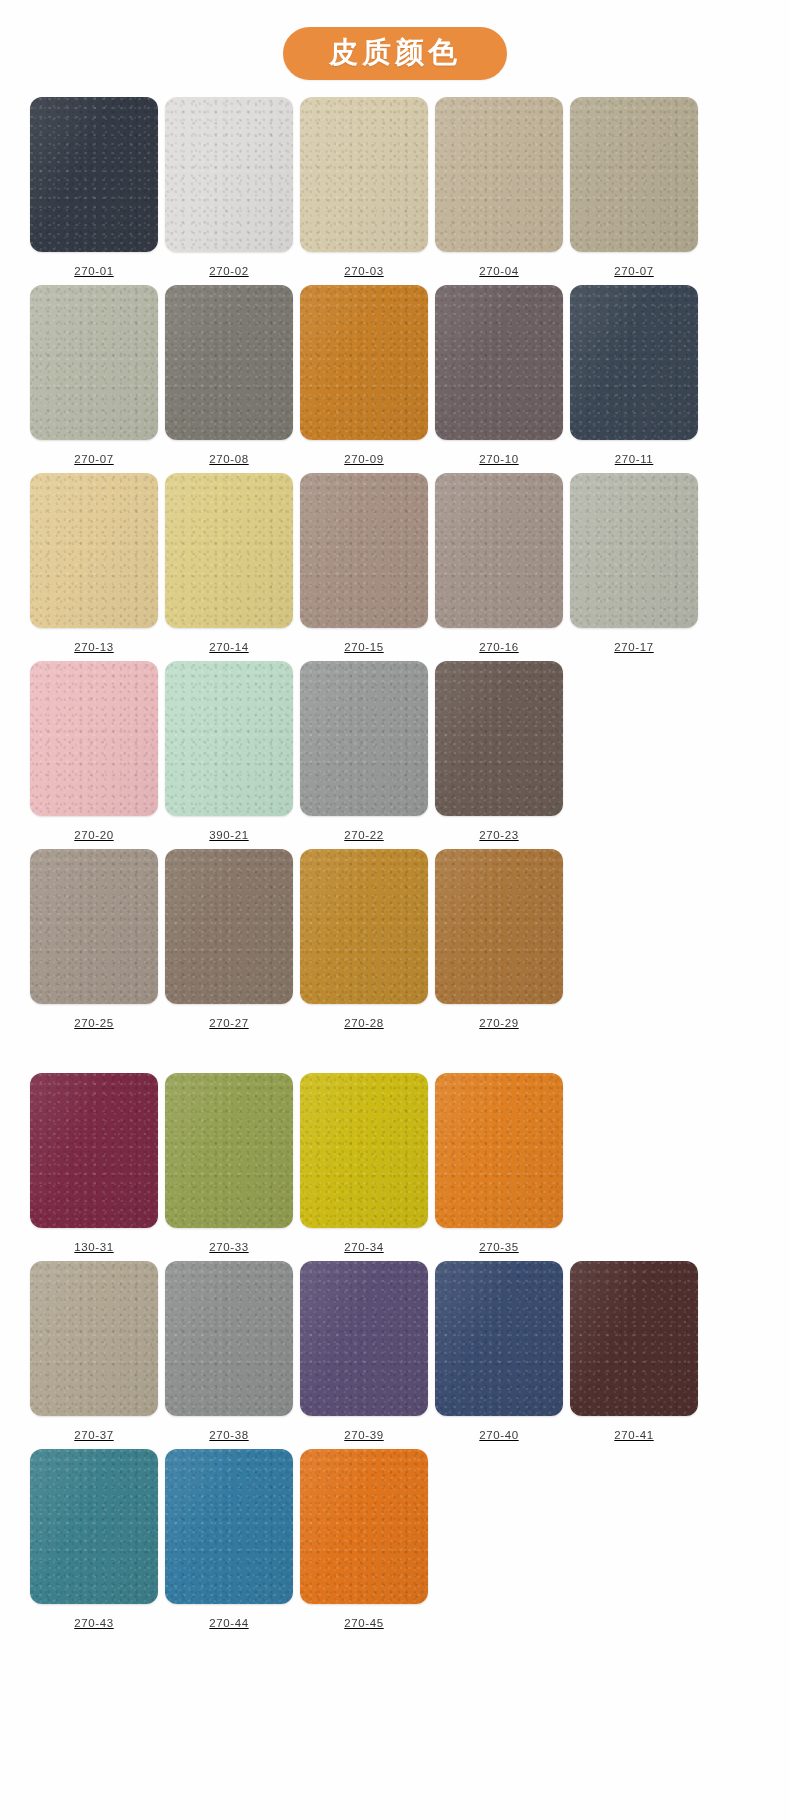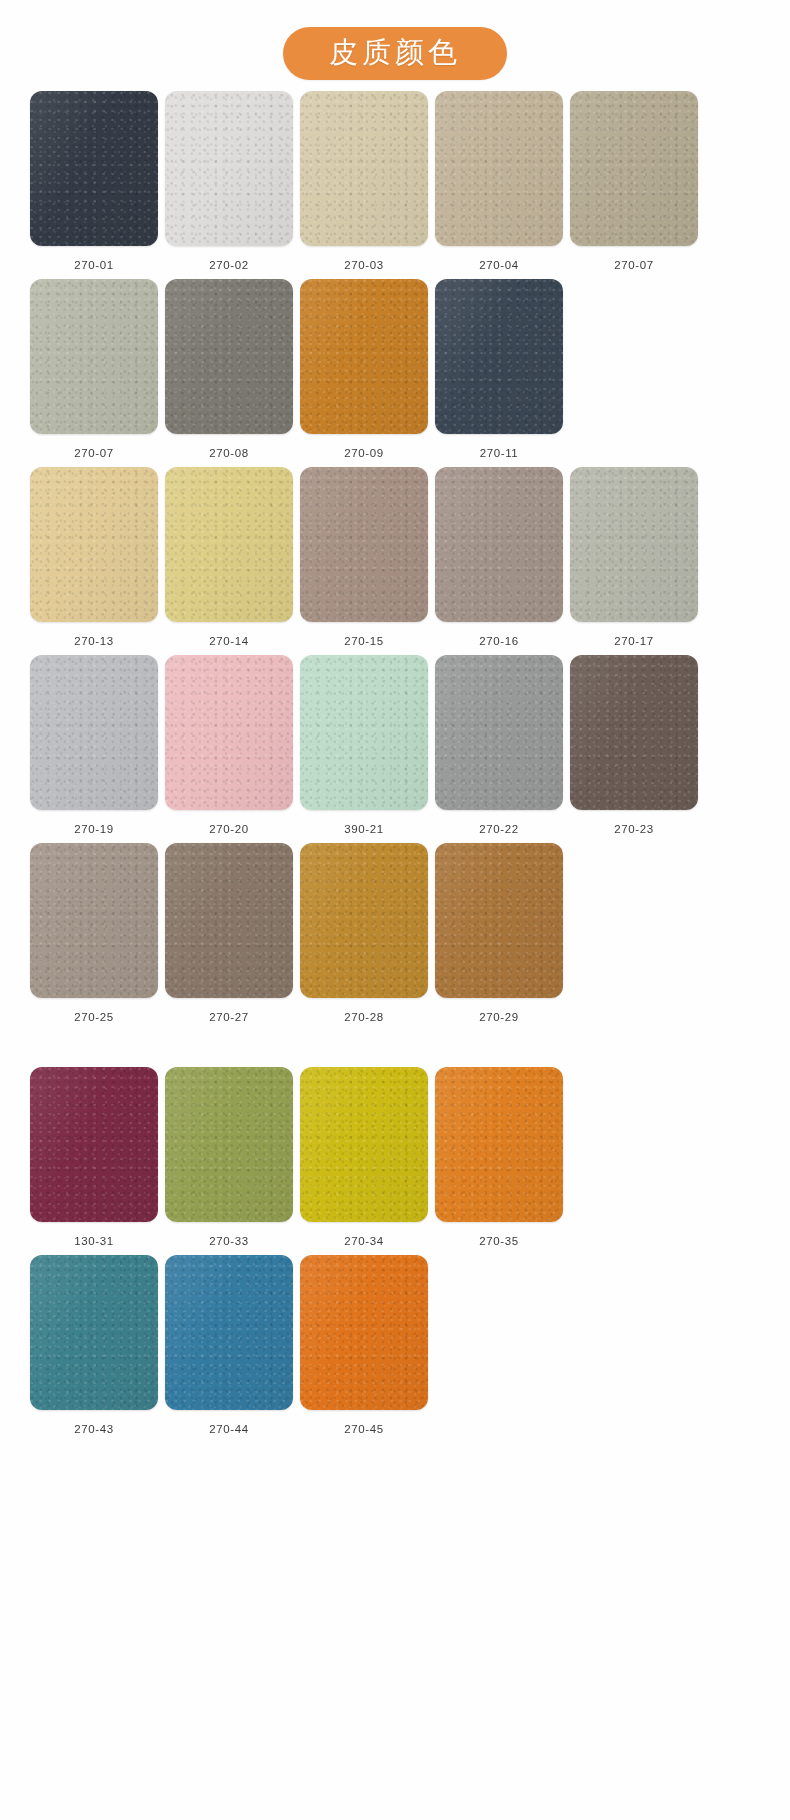--- a/index.html
+++ b/index.html
@@ -23,40 +23,42 @@
     position: relative;
   }
 
   
   .title-wrap {
     width: 100%;
     display: flex;
     justify-content: center;
     align-items: center;
     padding-top: 27px;
-    padding-bottom: 11px;
+    padding-bottom: 17px;
+    font-weight: bold;
   }
   .title-pill {
     background: #e98c3e;
     color: #ffffff;
     border-radius: 40px;
     padding: 11px 46px 13px 46px;
     font-size: 29px;
     letter-spacing: 4px;
     line-height: 1;
     font-family: "DejaVu Sans", sans-serif;
     text-shadow: 0 1px 1px rgba(120,60,10,0.22);
     box-shadow: 0 1px 2px rgba(0,0,0,0.06);
     white-space: nowrap;
   }
 
   
   .palette {
     padding: 0 30px;
     box-sizing: border-box;
+    text-decoration: underline;
   }
   .row {
     display: flex;
     justify-content: flex-start;
     align-items: flex-start;
     margin-bottom: 8px;
   }
   .cell {
     width: 128px;
     margin-right: 7px;
@@ -150,20 +152,24 @@
         </div>
         <div class="cell">
           <div class="swatch" style="background: rgb(125, 122, 114);"></div>
           <div class="code">270-08</div>
         </div>
         <div class="cell">
           <div class="swatch" style="background: rgb(198, 127, 39);"></div>
           <div class="code">270-09</div>
         </div>
         <div class="cell">
+          <div class="swatch" style="background: rgb(110, 97, 100);"></div>
+          <div class="code">270-10</div>
+        </div>
+        <div class="cell">
           <div class="swatch" style="background: rgb(60, 71, 85);"></div>
           <div class="code">270-11</div>
         </div>
       </div>
       <div class="row">
         <div class="cell">
           <div class="swatch" style="background: rgb(226, 203, 149);"></div>
           <div class="code">270-13</div>
         </div>
         <div class="cell">
@@ -178,24 +184,20 @@
           <div class="swatch" style="background: rgb(163, 148, 139);"></div>
           <div class="code">270-16</div>
         </div>
         <div class="cell">
           <div class="swatch" style="background: rgb(182, 183, 171);"></div>
           <div class="code">270-17</div>
         </div>
       </div>
       <div class="row">
         <div class="cell">
-          <div class="swatch" style="background: rgb(188, 190, 194);"></div>
-          <div class="code">270-19</div>
-        </div>
-        <div class="cell">
           <div class="swatch" style="background: rgb(237, 188, 191);"></div>
           <div class="code">270-20</div>
         </div>
         <div class="cell">
           <div class="swatch" style="background: rgb(188, 220, 200);"></div>
           <div class="code">390-21</div>
         </div>
         <div class="cell">
           <div class="swatch" style="background: rgb(152, 154, 154);"></div>
           <div class="code">270-22</div>
@@ -237,20 +239,42 @@
           <div class="swatch" style="background: rgb(204, 187, 20);"></div>
           <div class="code">270-34</div>
         </div>
         <div class="cell">
           <div class="swatch" style="background: rgb(223, 127, 34);"></div>
           <div class="code">270-35</div>
         </div>
       </div>
       <div class="row">
         <div class="cell">
+          <div class="swatch" style="background: rgb(177, 167, 147);"></div>
+          <div class="code">270-37</div>
+        </div>
+        <div class="cell">
+          <div class="swatch" style="background: rgb(142, 144, 143);"></div>
+          <div class="code">270-38</div>
+        </div>
+        <div class="cell">
+          <div class="swatch" style="background: rgb(92, 79, 117);"></div>
+          <div class="code">270-39</div>
+        </div>
+        <div class="cell">
+          <div class="swatch" style="background: rgb(58, 76, 112);"></div>
+          <div class="code">270-40</div>
+        </div>
+        <div class="cell">
+          <div class="swatch" style="background: rgb(80, 48, 47);"></div>
+          <div class="code">270-41</div>
+        </div>
+      </div>
+      <div class="row">
+        <div class="cell">
           <div class="swatch" style="background: rgb(61, 129, 140);"></div>
           <div class="code">270-43</div>
         </div>
         <div class="cell">
           <div class="swatch" style="background: rgb(52, 123, 162);"></div>
           <div class="code">270-44</div>
         </div>
         <div class="cell">
           <div class="swatch" style="background: rgb(224, 116, 28);"></div>
           <div class="code">270-45</div>

